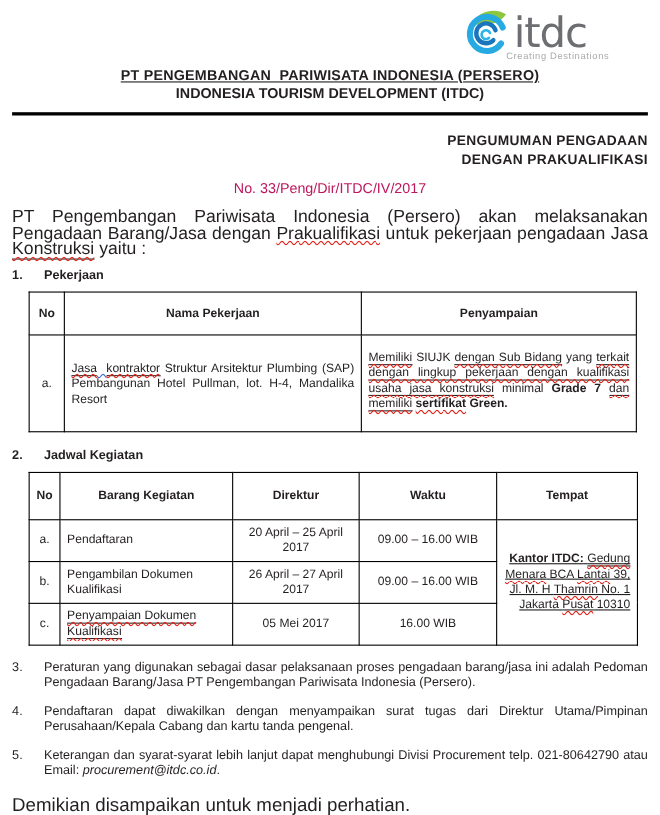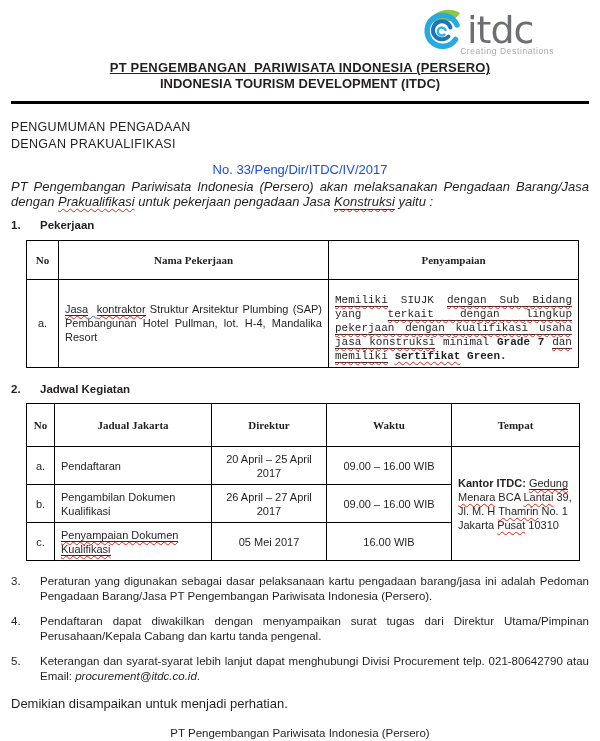--- a/index.html
+++ b/index.html
@@ -10,61 +10,61 @@
   .logo-wrap{text-align:right;margin-top:2px;}
   .logo-wrap svg{display:inline-block;}
 
   
   .company{text-align:center;font-size:13px;font-weight:bold;line-height:16px;}
   .company .ln1{text-decoration:underline;white-space:pre-wrap;letter-spacing:.2px;}
   .company .ln2{}
   .rule{border:none;border-top:3px solid #000;margin:9px 0 0 0;}
 
   
-  .doc-title{text-align:left;font-weight:normal;font-size:12.5px;line-height:17px;margin-top:15px;letter-spacing:.3px;}
-  .doc-number{text-align:center;font-size:13px;margin-top:9px;color:#1d4ed8;}
+  .doc-title{text-align:right;font-weight:bold;font-size:12.5px;line-height:17px;margin-top:15px;letter-spacing:.3px;}
+  .doc-number{text-align:center;font-size:13px;margin-top:9px;color:#be185d;}
 
   
-  .para{font-size:13px;line-height:14.5px;text-align:justify;margin-top:3px;font-style:italic;}
+  .para{font-size:16px;line-height:14.5px;text-align:justify;margin-top:13px;}
   .item{display:flex;margin-top:11px;font-size:11.5px;line-height:14.5px;}
   .item .num{flex:0 0 29px;}
   .item .txt{flex:1;text-align:justify;}
   .item.heading{font-weight:bold;margin-top:9px;}
 
   
   table{border-collapse:collapse;table-layout:fixed;margin-left:15px;width:553px;font-size:11px;line-height:14px;margin-top:7px;}
   td,th{border:1px solid #000;padding:2px 6px;vertical-align:middle;}
-  th{font-weight:bold;text-align:center;font-family:Liberation Serif, serif;}
+  th{font-weight:bold;text-align:center;}
   .t1 th{height:34px;}
   .t1 .col-no{width:32px;}
   .t1 .col-nama{width:270px;}
   .t1 td.cell-no{text-align:center;}
   .t1 td.cell-nama{text-align:justify;}
-  .t1 td.cell-ket{text-align:justify;vertical-align:top;padding-top:13px;font-family:Liberation Mono, monospace;}
+  .t1 td.cell-ket{text-align:justify;vertical-align:top;padding-top:13px;}
   .t1 td{height:72px;}
 
   .t2 th{height:38px;}
   .t2 .c1{width:28px;}
   .t2 .c2{width:157px;}
   .t2 .c3{width:115px;}
   .t2 .c4{width:125px;}
   .t2 .c5{width:128px;}
   .t2 td{height:33px;}
   .t2 .cell-no{text-align:center;}
   .t2 .cell-tgl,.t2 .cell-wkt{text-align:center;}
-  .t2 .cell-tempat{text-align:left;vertical-align:middle;}
+  .t2 .cell-tempat{text-align:right;vertical-align:middle;text-decoration:underline;}
 
   
   .b{font-weight:bold;}
   .i{font-style:italic;}
   .u{border-bottom:1px solid #2b2b2b;}
   .sp{text-decoration:underline wavy #e2231a;text-decoration-thickness:1px;text-underline-offset:2px;text-decoration-skip-ink:none;}
   .spb{text-decoration:underline wavy #3a6bd6;text-decoration-thickness:1px;text-underline-offset:2px;text-decoration-skip-ink:none;}
 
-  .closing{margin-top:13px;font-size:13px;}
+  .closing{margin-top:13px;font-size:17px;}
   .signature{text-align:center;font-size:11.5px;line-height:15px;margin-top:15px;}
 </style>
 </head>
 <body>
 
 <div class="page">
 
   <div class="logo-wrap">
     <svg width="170" height="50" viewBox="0 0 170 50">
       <g>
@@ -126,21 +126,21 @@
     <colgroup>
         <col class="c1">
         <col class="c2">
         <col class="c3">
         <col class="c4">
         <col class="c5">
       </colgroup>
     <tbody>
         <tr>
       <th>No</th>
-      <th>Jadual Jakarta</th>
+      <th>Barang Kegiatan</th>
       <th>Direktur</th>
       <th>Waktu</th>
       <th>Tempat</th>
     </tr>
     <tr>
       <td class="cell-no">a.</td>
       <td>Pendaftaran</td>
       <td class="cell-tgl">20 April – 25 April 2017</td>
       <td class="cell-wkt">09.00 – 16.00 WIB</td>
       <td class="cell-tempat" rowspan="3"><span class="b">Kantor ITDC:</span><span> </span><span class="u sp">Gedung</span><span> </span><span class="sp">Menara</span><span> BCA </span><span class="sp">Lantai</span><span> 39, Jl. M. H </span><span class="sp">Thamrin</span><span> No. 1 Jakarta </span><span class="sp">Pusat</span><span> 10310</span></td>
@@ -155,21 +155,21 @@
       <td class="cell-no">c.</td>
       <td><span class="u sp">Penyampaian Dokumen Kualifikasi</span></td>
       <td class="cell-tgl">05 Mei 2017</td>
       <td class="cell-wkt">16.00 WIB</td>
     </tr>
   </tbody>
     </table>
 
   <div class="item" style="margin-top:13px;">
     <span class="num">3.</span>
-    <span class="txt">Peraturan yang digunakan sebagai dasar pelaksanaan kartu pengadaan barang/jasa ini adalah Pedoman Pengadaan Barang/Jasa PT Pengembangan Pariwisata Indonesia (Persero).</span>
+    <span class="txt">Peraturan yang digunakan sebagai dasar pelaksanaan proses pengadaan barang/jasa ini adalah Pedoman Pengadaan Barang/Jasa PT Pengembangan Pariwisata Indonesia (Persero).</span>
   </div>
   <div class="item">
     <span class="num">4.</span>
     <span class="txt">Pendaftaran dapat diwakilkan dengan menyampaikan surat tugas dari Direktur Utama/Pimpinan Perusahaan/Kepala Cabang dan kartu tanda pengenal.</span>
   </div>
   <div class="item">
     <span class="num">5.</span>
     <span class="txt"><span>Keterangan dan syarat-syarat lebih lanjut dapat menghubungi Divisi Procurement telp. 021-80642790 atau Email: </span><span class="i">procurement@itdc.co.id</span><span>.</span></span>
   </div>
 

